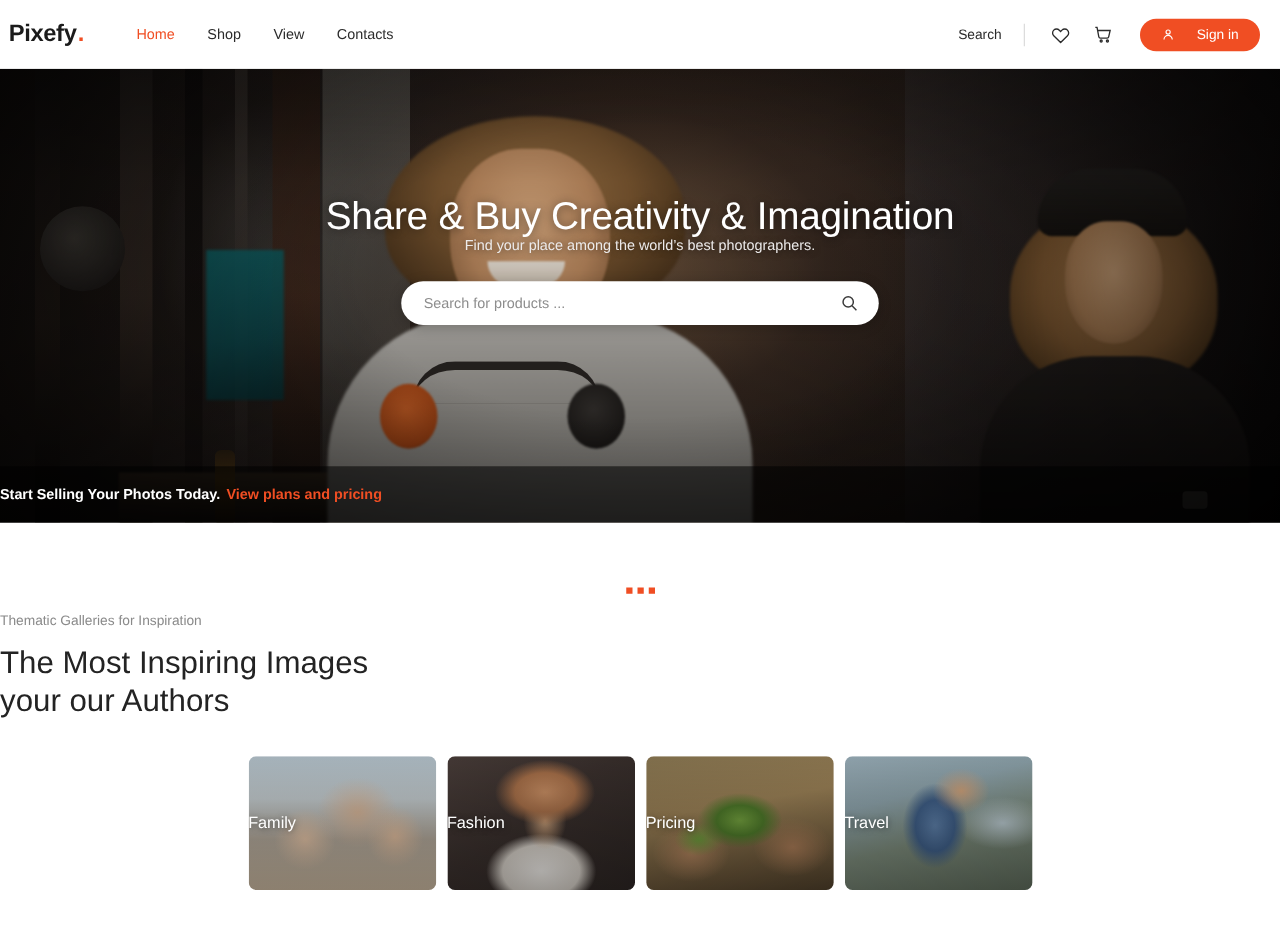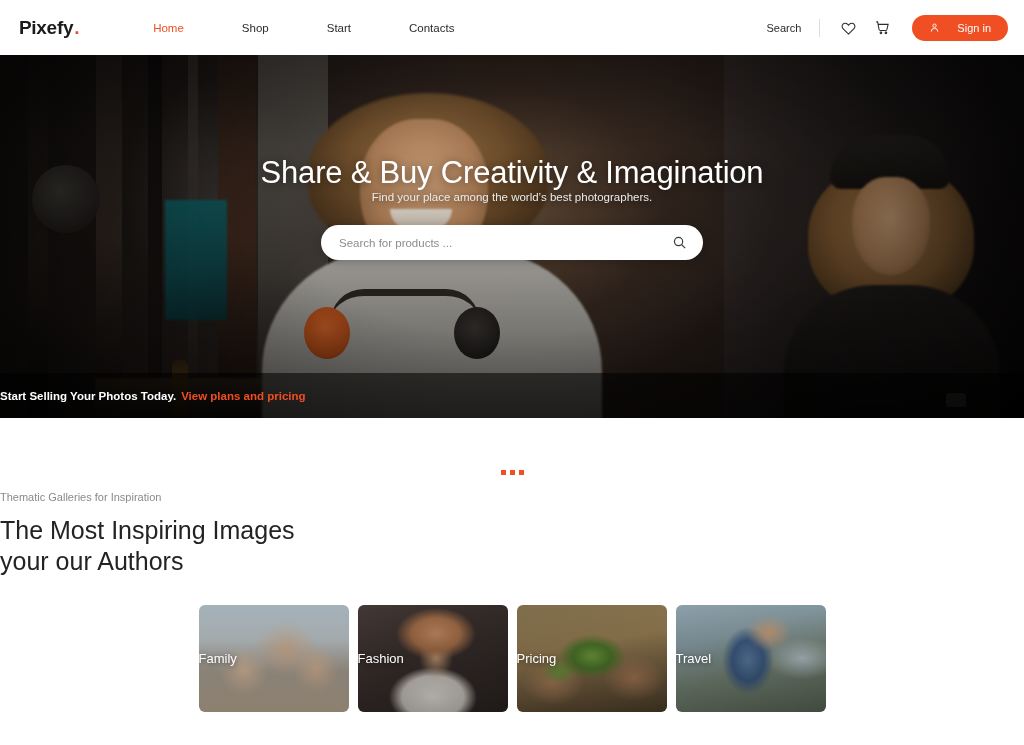--- a/index.html
+++ b/index.html
@@ -14,38 +14,37 @@
   .navbar {
     position: relative;
     height: 55px;
     width: 1024px;
     background: #ffffff;
     display: flex;
     align-items: center;
     z-index: 20;
   }
   .logo {
-    margin-left: 19px;
+    margin-left: 7px;
     font-size: 19px;
     font-weight: bold;
     color: #1b1b1b;
     letter-spacing: -0.3px;
     display: flex;
     align-items: baseline;
   }
   .logo-dot { color: #f04e23; font-size: 19px; font-weight: bold; margin-left: 1px; }
 
   .nav-links { display: flex; align-items: center; margin-left: 42px; gap: 26px; }
   .nav-link {
     font-size: 11.5px;
     color: #2b2b2b;
     text-decoration: none;
     cursor: pointer;
     white-space: nowrap;
-    margin-left: 32px;
   }
   .nav-link.active { color: #f04e23; }
 
   .nav-right {
     margin-left: auto;
     margin-right: 16px;
     display: flex;
     align-items: center;
     gap: 14px;
   }
@@ -341,21 +340,21 @@
 
 <div class="navbar">
   <div class="logo">
     <span>Pixefy</span>
       <span class="logo-dot">.</span>
   </div>
 
   <div class="nav-links">
     <a class="nav-link active" href="#">Home</a>
     <a class="nav-link" href="#">Shop</a>
-    <a class="nav-link" href="#">Start</a>
+    <a class="nav-link" href="#">View</a>
     <a class="nav-link" href="#">Contacts</a>
   </div>
 
   <div class="nav-right">
     <a class="pricing-link" href="#">Search</a>
     <div class="nav-divider"></div>
     <div class="icon-btn">
       <svg width="15" height="15" viewBox="0 0 24 24" fill="none" stroke="currentColor" stroke-width="1.7">
         <path d="M20.8 6.6a5 5 0 0 0-7.1 0L12 8.3l-1.7-1.7a5 5 0 1 0-7.1 7.1l8.8 8.8 8.8-8.8a5 5 0 0 0 0-7.1z"></path>
       </svg>

